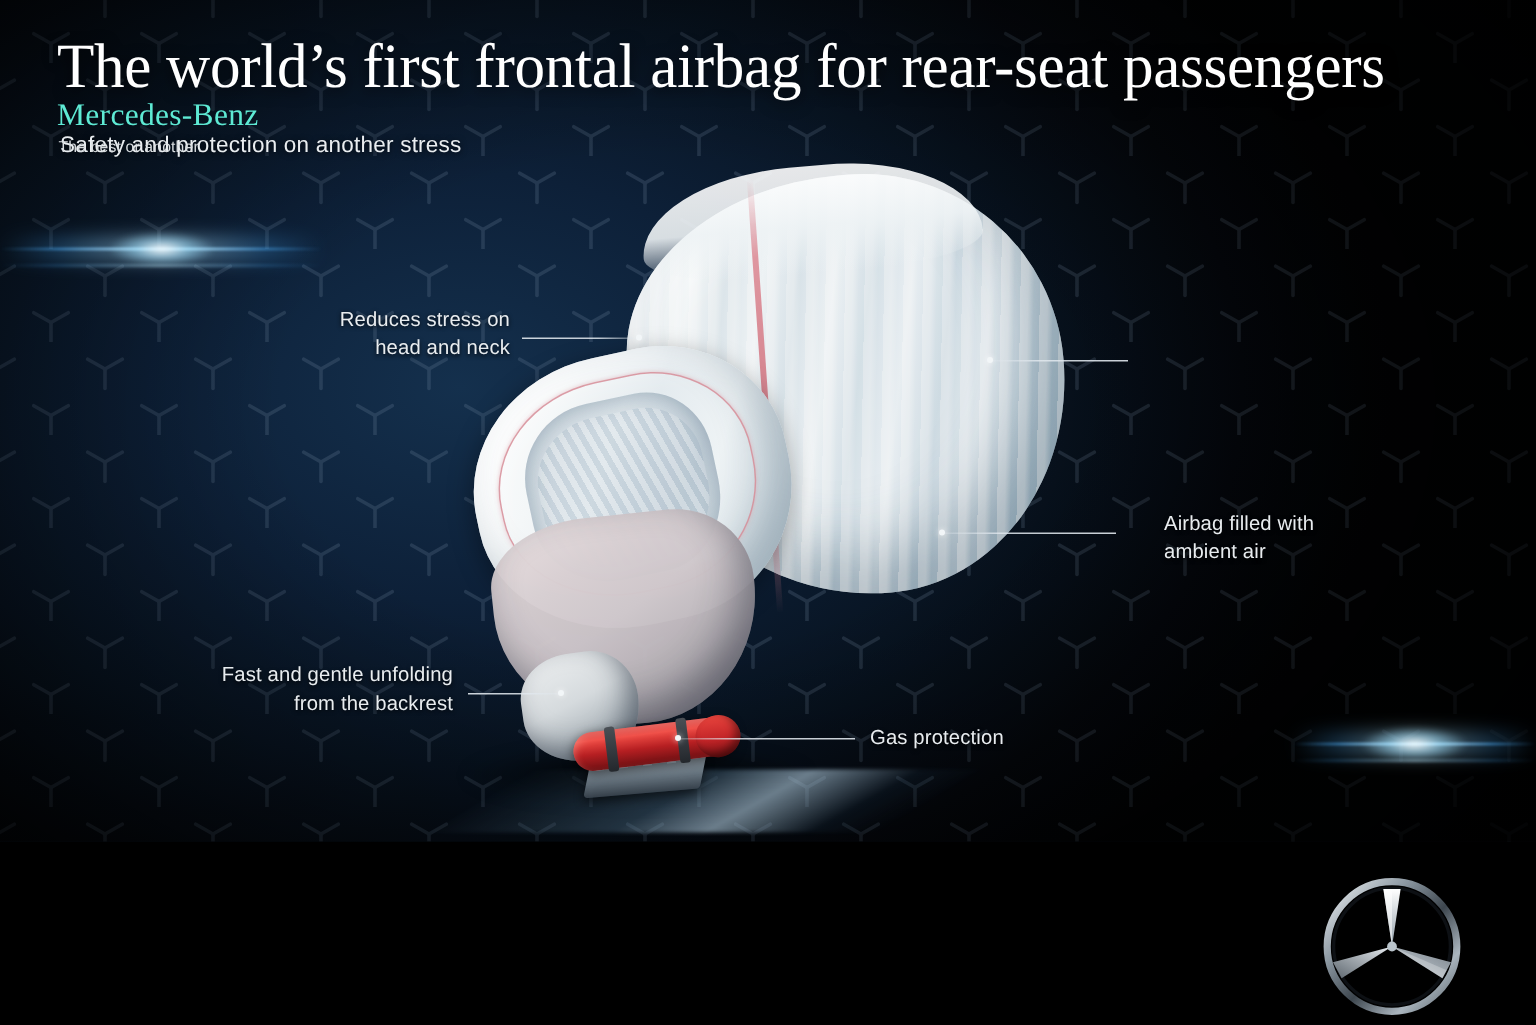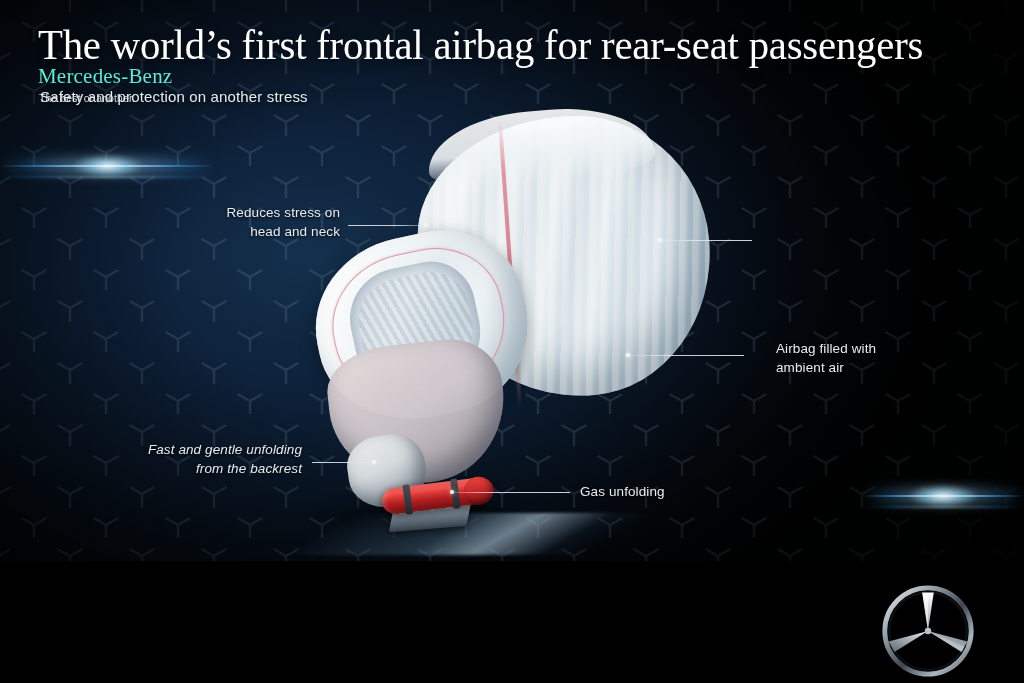--- a/index.html
+++ b/index.html
@@ -396,26 +396,26 @@
     <div class="leader" style="left:660px; top:240px; width:92px;"></div>
     <div class="leader-dot" style="left:658px; top:238px;"></div>
 
     <div class="leader" style="left:628px; top:355px; width:116px;"></div>
     <div class="leader-dot" style="left:626px; top:353px;"></div>
     <div class="callout" style="left:752px; top:339px; width:170px;margin-left:24px;">Airbag filled with
 ambient air</div>
 
     <div class="leader to-left" style="left:312px; top:462px; width:62px;"></div>
     <div class="leader-dot" style="left:372px; top:460px;"></div>
-    <div class="callout right-align" style="left:120px; top:440px; width:182px;font-style:italic;">Fast and gentle unfolding
+    <div class="callout right-align" style="left:120px; top:440px; width:182px;">Fast and gentle unfolding
 from the backrest</div>
 
     <div class="leader" style="left:452px; top:492px; width:118px;"></div>
     <div class="leader-dot" style="left:450px; top:490px;"></div>
-    <div class="callout" style="left:580px; top:482px; width:150px;">Gas unfolding</div>
+    <div class="callout" style="left:580px; top:482px; width:150px;">Gas protection</div>
 
     <div class="title">The world’s first frontal airbag for rear-seat passengers</div>
     <div class="subtitle">Safety and protection on another stress</div>
   </div>
 
   <div class="footer"></div>
   <div class="brand">Mercedes-Benz</div>
   <div class="tagline">The best or another.</div>
 
   <svg class="logo" viewBox="0 0 100 100">

